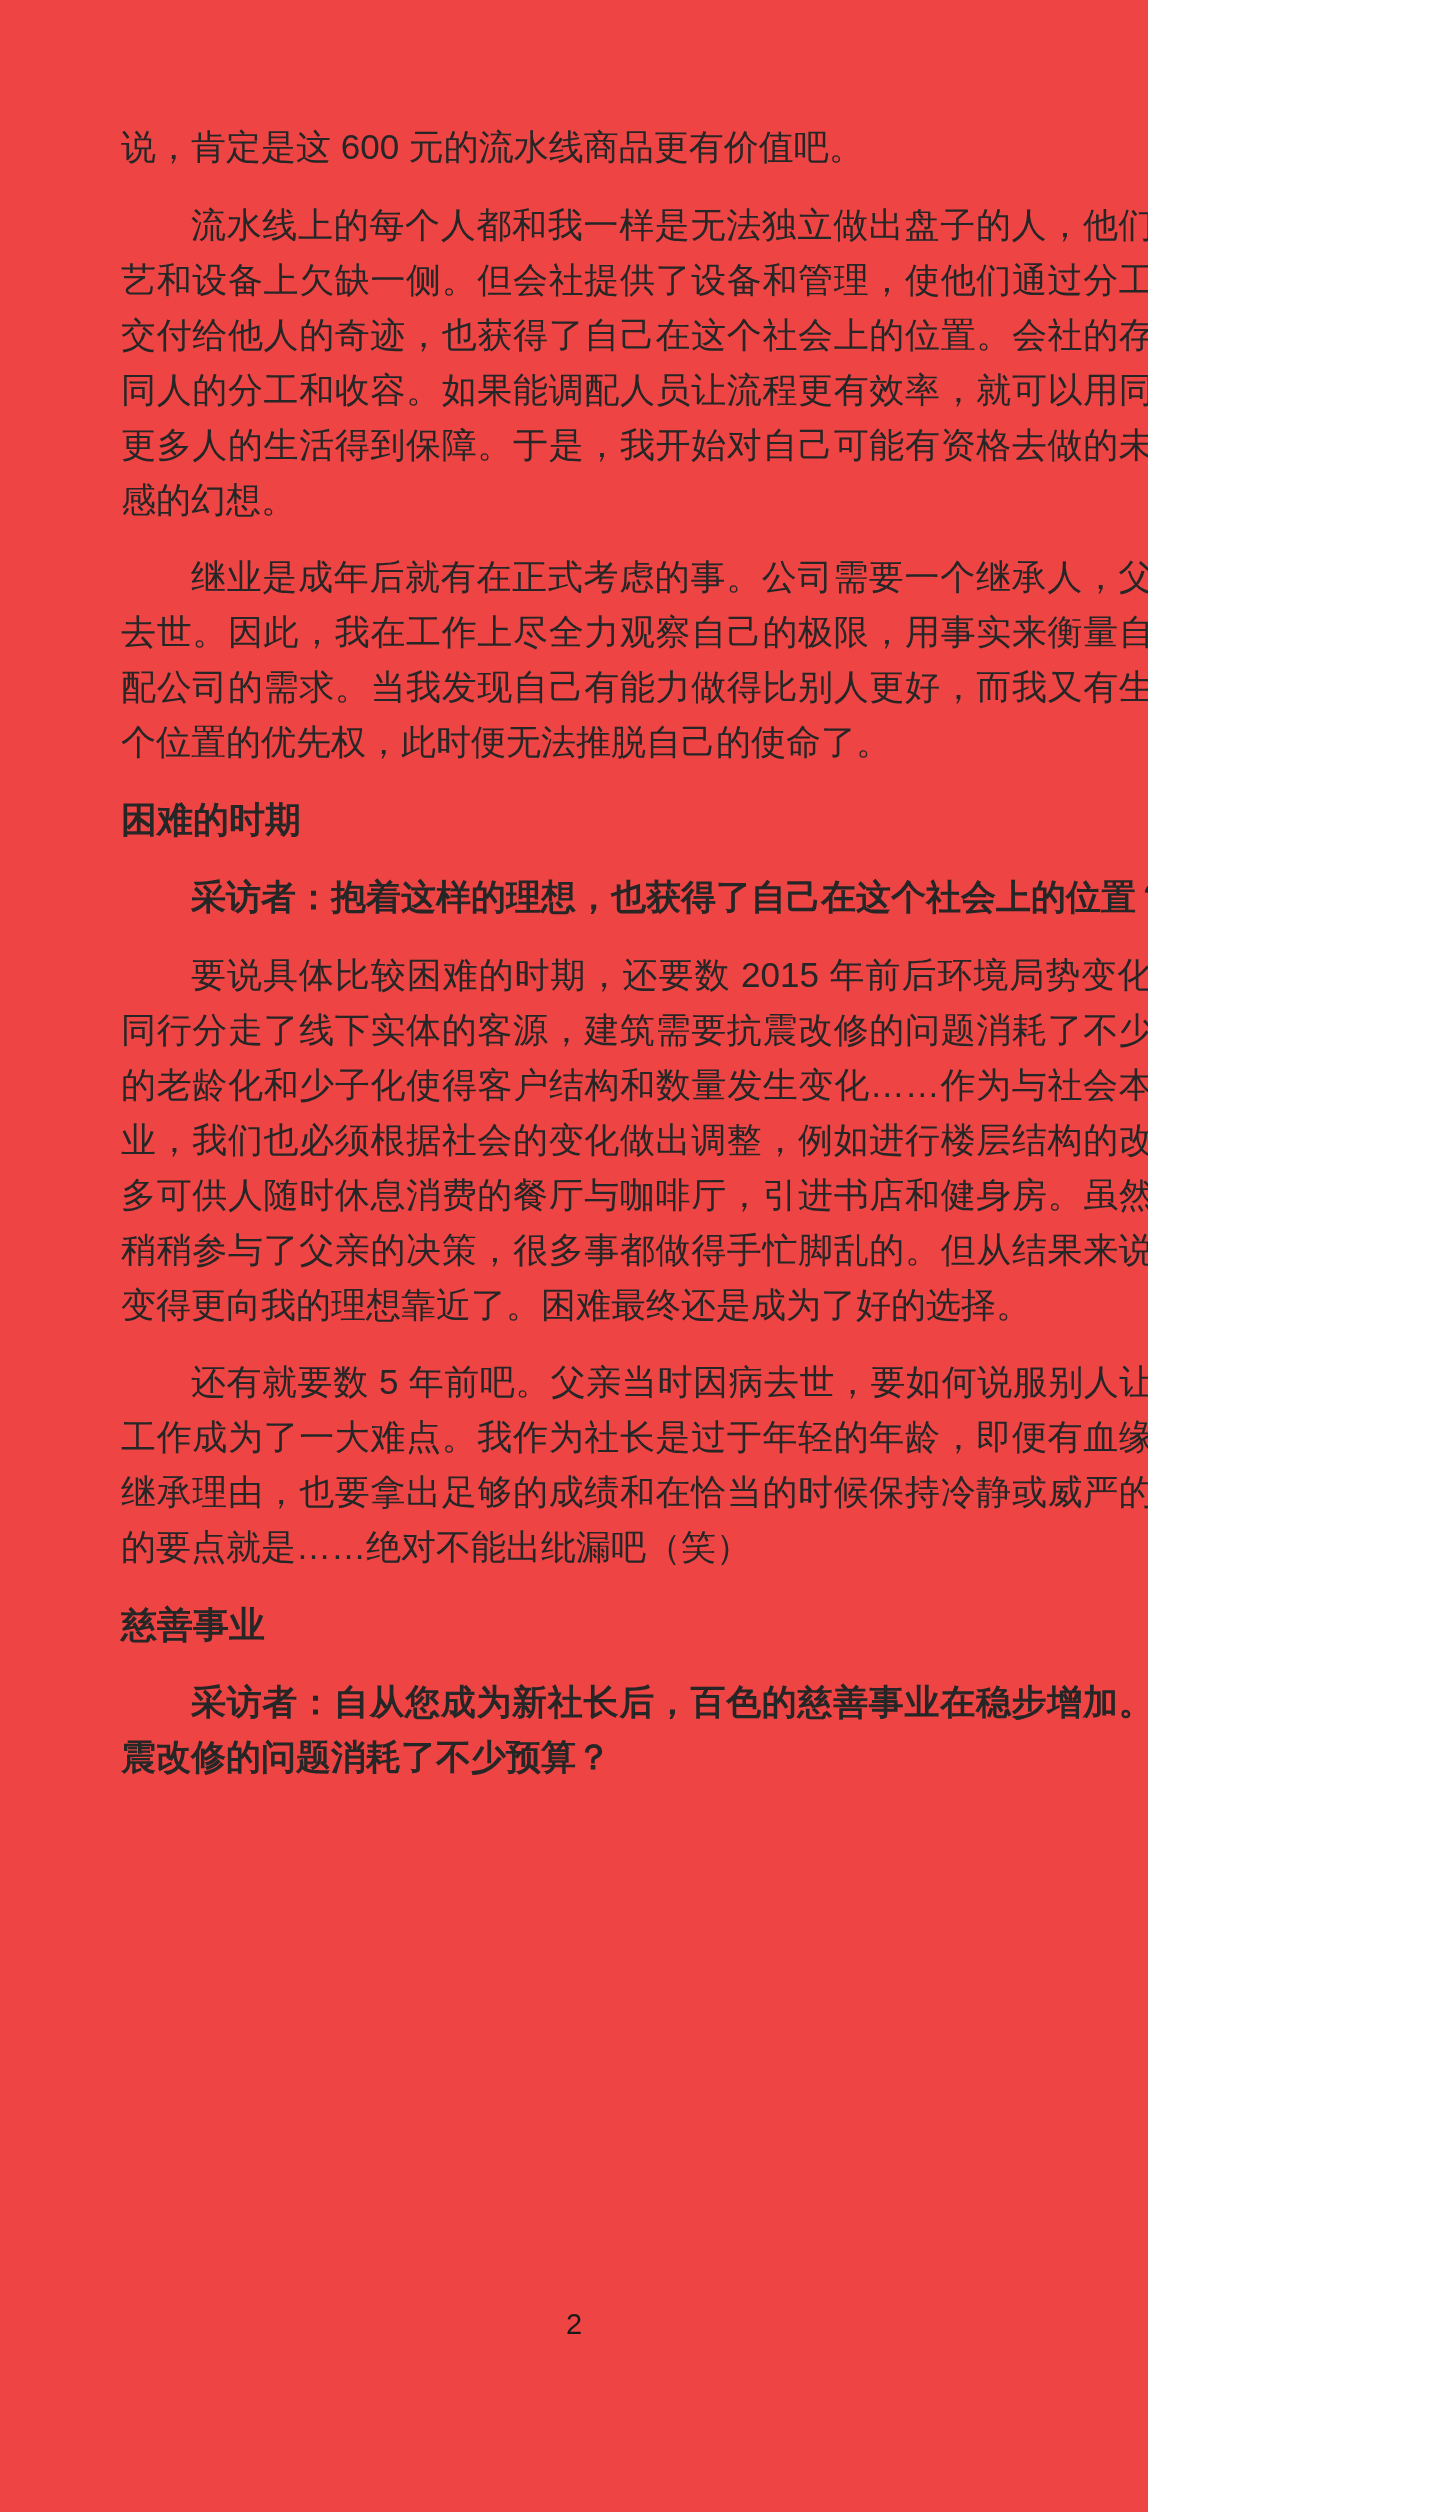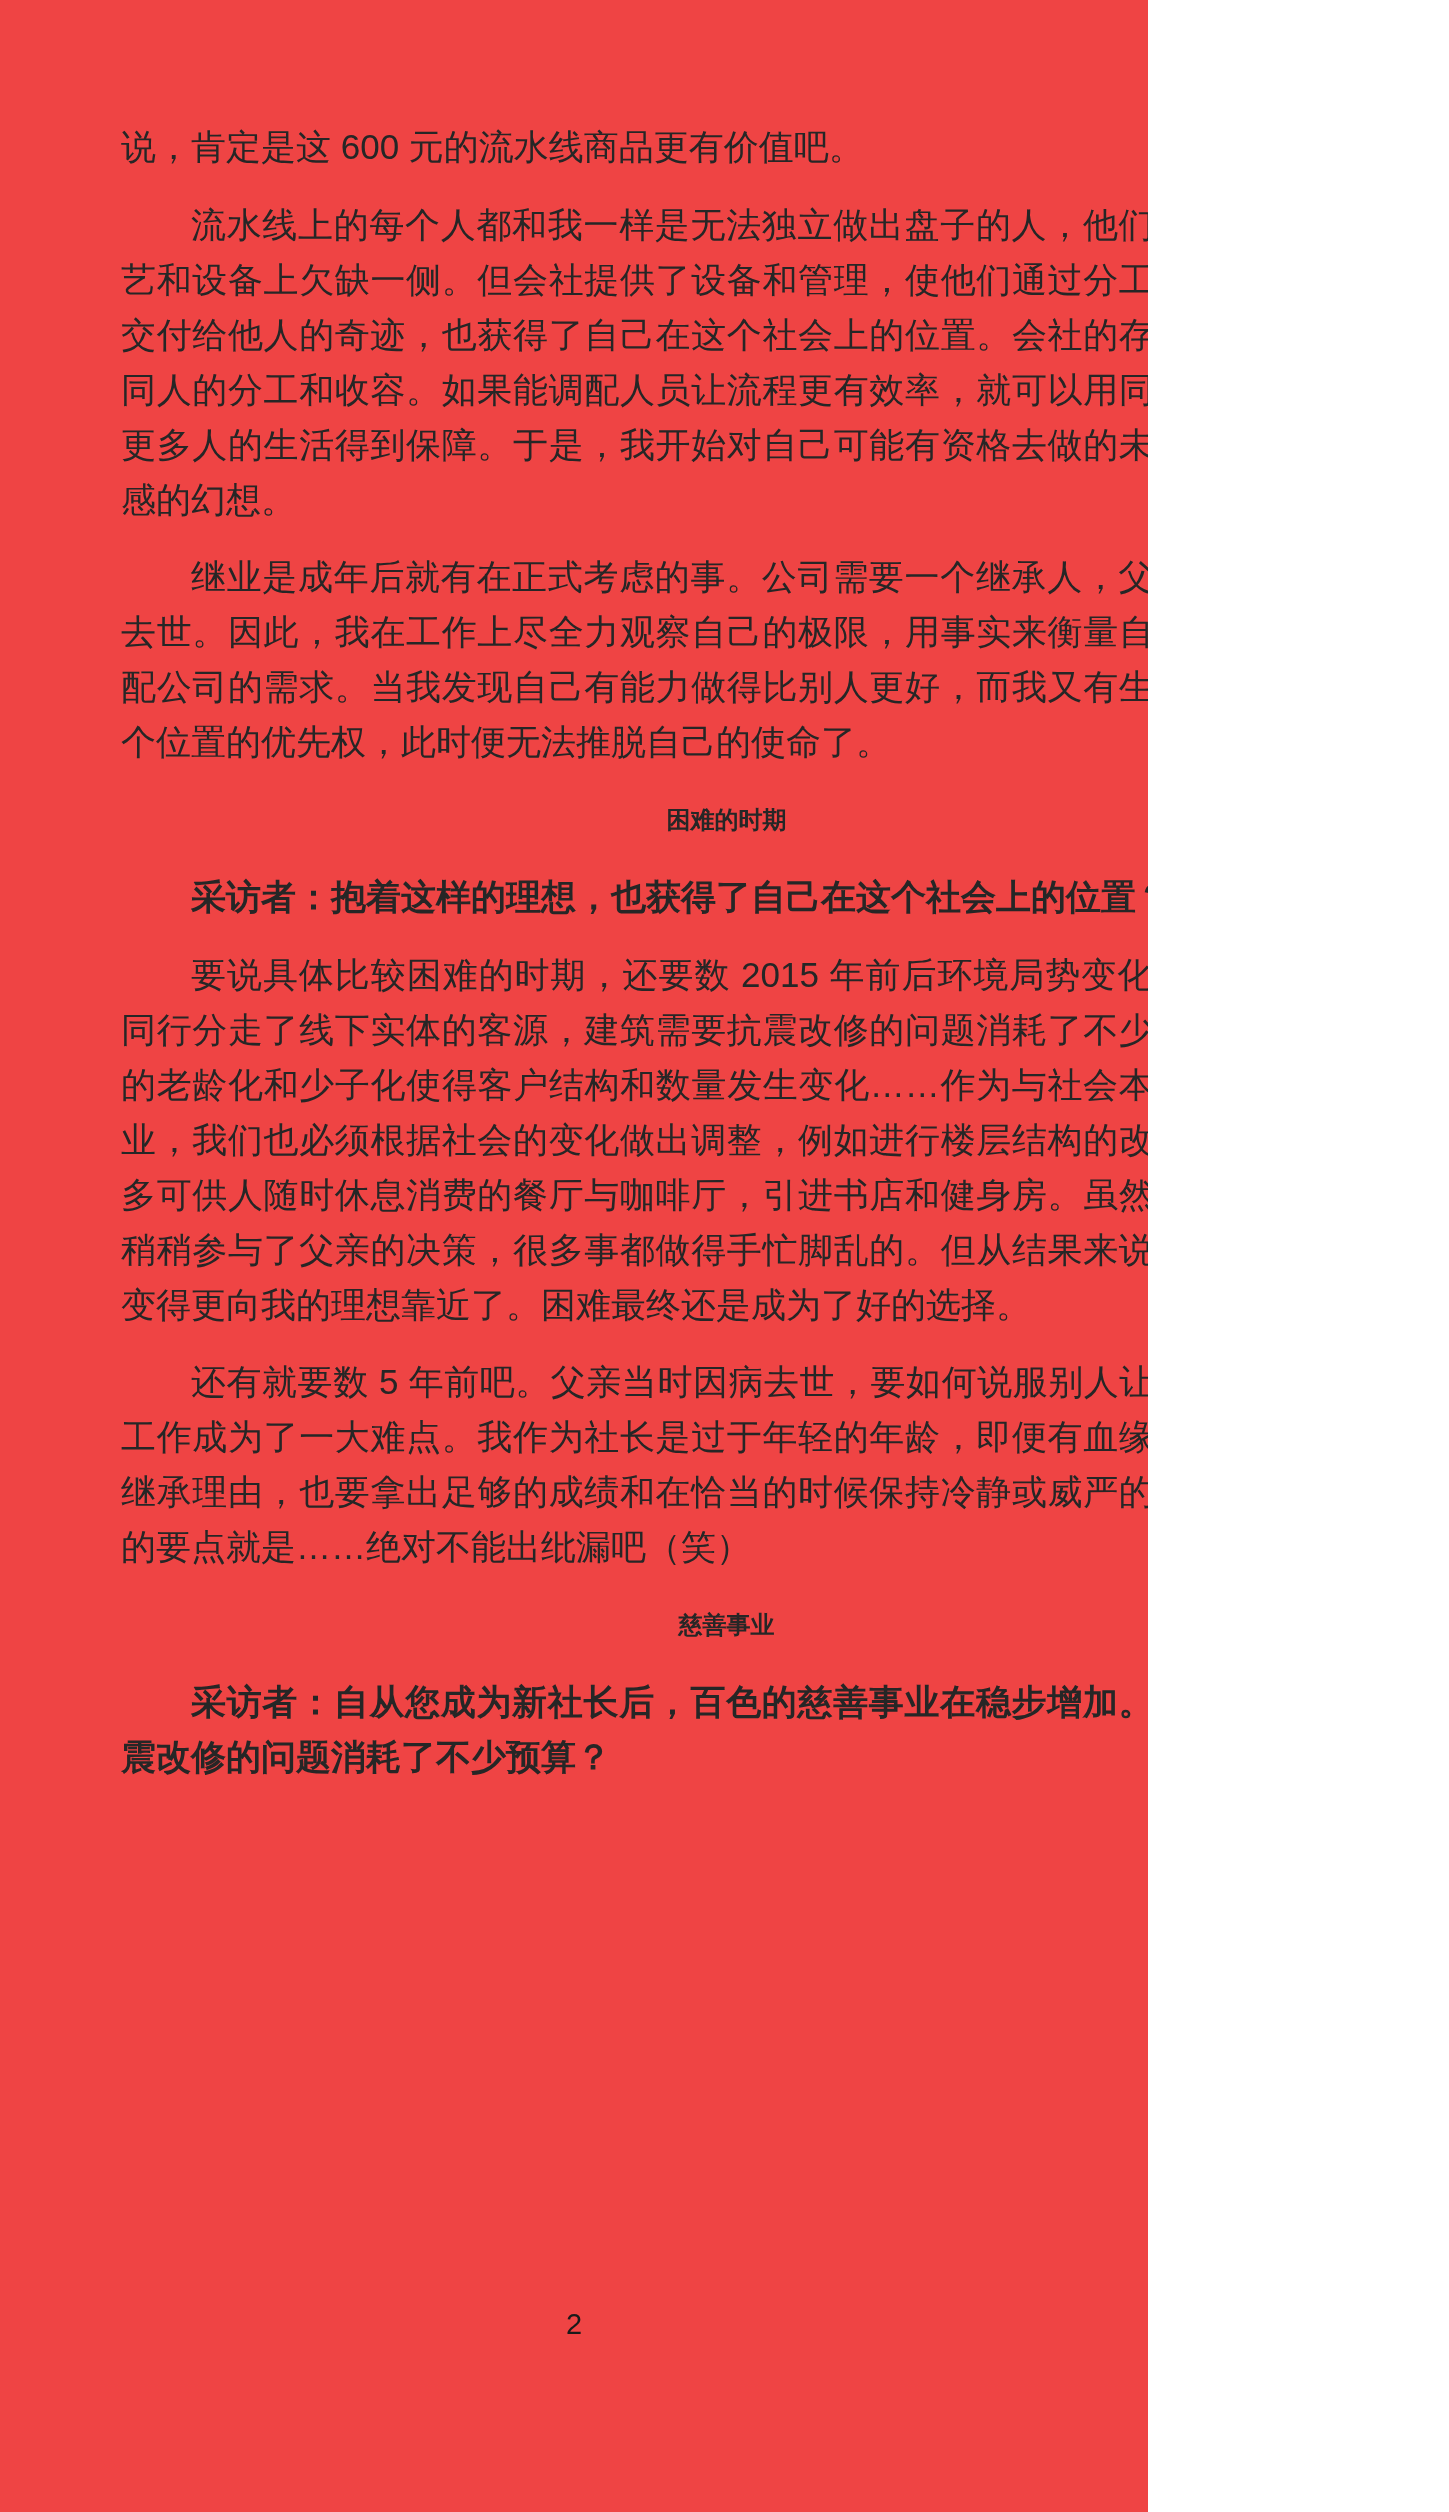--- a/index.html
+++ b/index.html
@@ -27,24 +27,24 @@
     text-justify: inter-ideograph;
     word-break: break-all;
   }
   .para {
     margin: 0 0 22.5px 0;
   }
   .para.indent {
     text-indent: 2em;
   }
   .heading {
-    font-size: 24px;
+    font-size: 36px;
     font-weight: bold;
     margin: 0 0 22.5px 0;
-    text-align: center;
+    text-align: left;
   }
   .interviewer {
     font-weight: bold;
   }
   .footer {
     position: absolute;
     top: 2308px;
     left: 0;
     width: 100%;
     text-align: center;

